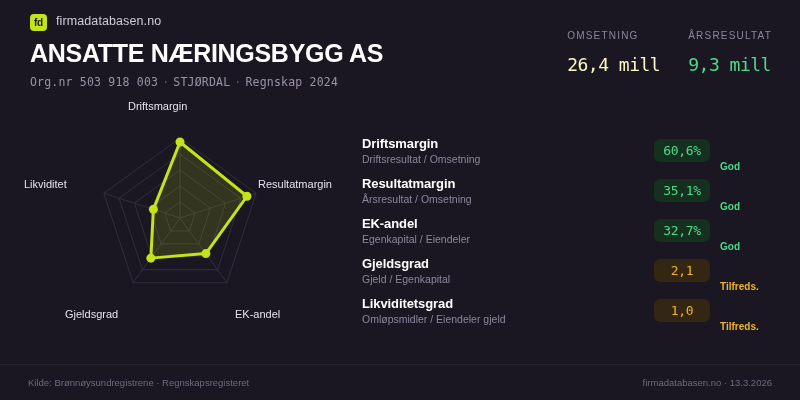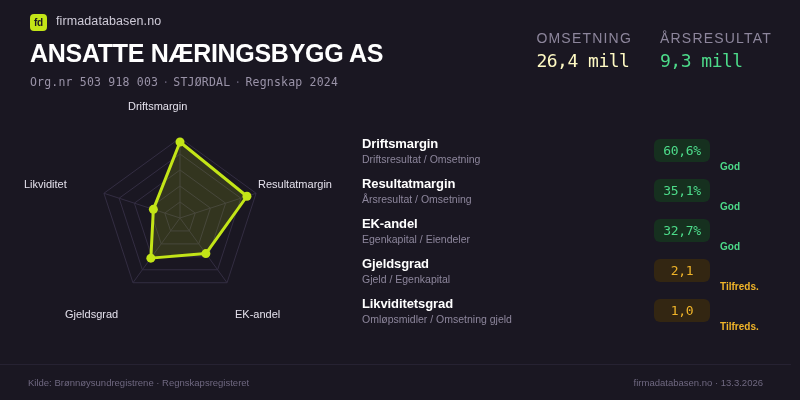--- a/index.html
+++ b/index.html
@@ -31,22 +31,22 @@
   .meta {
     margin-top:9px; font-size:11.5px; color:#9a93a8;
     font-family:"DejaVu Sans Mono", monospace; letter-spacing:0.2px;
   }
   .meta .dot { color:#5f596e; padding:0 4px; }
 
   
   .kpis { position:absolute; right:28px; top:30px; display:flex; gap:28px; }
   .kpi { text-align:left; }
   .kpi-label {
-    font-size:14px; letter-spacing:1.2px; color:#8d869c;
-    text-transform:uppercase; margin-bottom:4px;
+    font-size:10px; letter-spacing:1.2px; color:#8d869c;
+    text-transform:uppercase; margin-bottom:13px;
   }
   .kpi-value {
     font-size:18px; font-family:"DejaVu Sans Mono", monospace;
     letter-spacing:-0.5px; white-space:nowrap;
   }
   .kpi-value.white { color:#fef9c3; }
   .kpi-value.green { color:#4ddb8a; }
   .kpi-value.dim   { color:#8d869c; }
 
   
@@ -77,21 +77,21 @@
     min-width:56px; text-align:center;
   }
   .pill.good   { background:#16301f; color:#4ddb8a; }
   .pill.warn   { background:#332612; color:#f0b429; }
   .rating { font-size:10px; font-weight:bold; width:54px;margin-top:33px; }
   .rating.good { color:#4ddb8a; }
   .rating.warn { color:#f0b429; }
 
   
   .footer {
-    position:absolute; left:0; right:9px; bottom:0; height:36px;
+    position:absolute; left:0; right:0; bottom:0; height:36px;
     border-top:1px solid #262232;
     display:flex; align-items:center; justify-content:space-between;
     padding:8px 28px; font-size:9.5px; color:#6f6880;
   }
 </style>
 </head>
 <body>
 
 <div class="card">
 
@@ -186,21 +186,21 @@
         <div class="mformula">Gjeld / Egenkapital</div>
       </div>
       <div class="mright">
         <div class="pill warn">2,1</div>
         <div class="rating warn">Tilfreds.</div>
       </div>
     </div>
     <div class="mrow">
       <div class="mtexts">
         <div class="mname">Likviditetsgrad</div>
-        <div class="mformula">Omløpsmidler / Omsetning gjeld</div>
+        <div class="mformula">Omløpsmidler / Eiendeler gjeld</div>
       </div>
       <div class="mright">
         <div class="pill warn">1,0</div>
         <div class="rating warn">Tilfreds.</div>
       </div>
     </div>
   </div>
 
   <div class="footer">
     <div>Kilde: Brønnøysundregistrene · Regnskapsregisteret</div>

